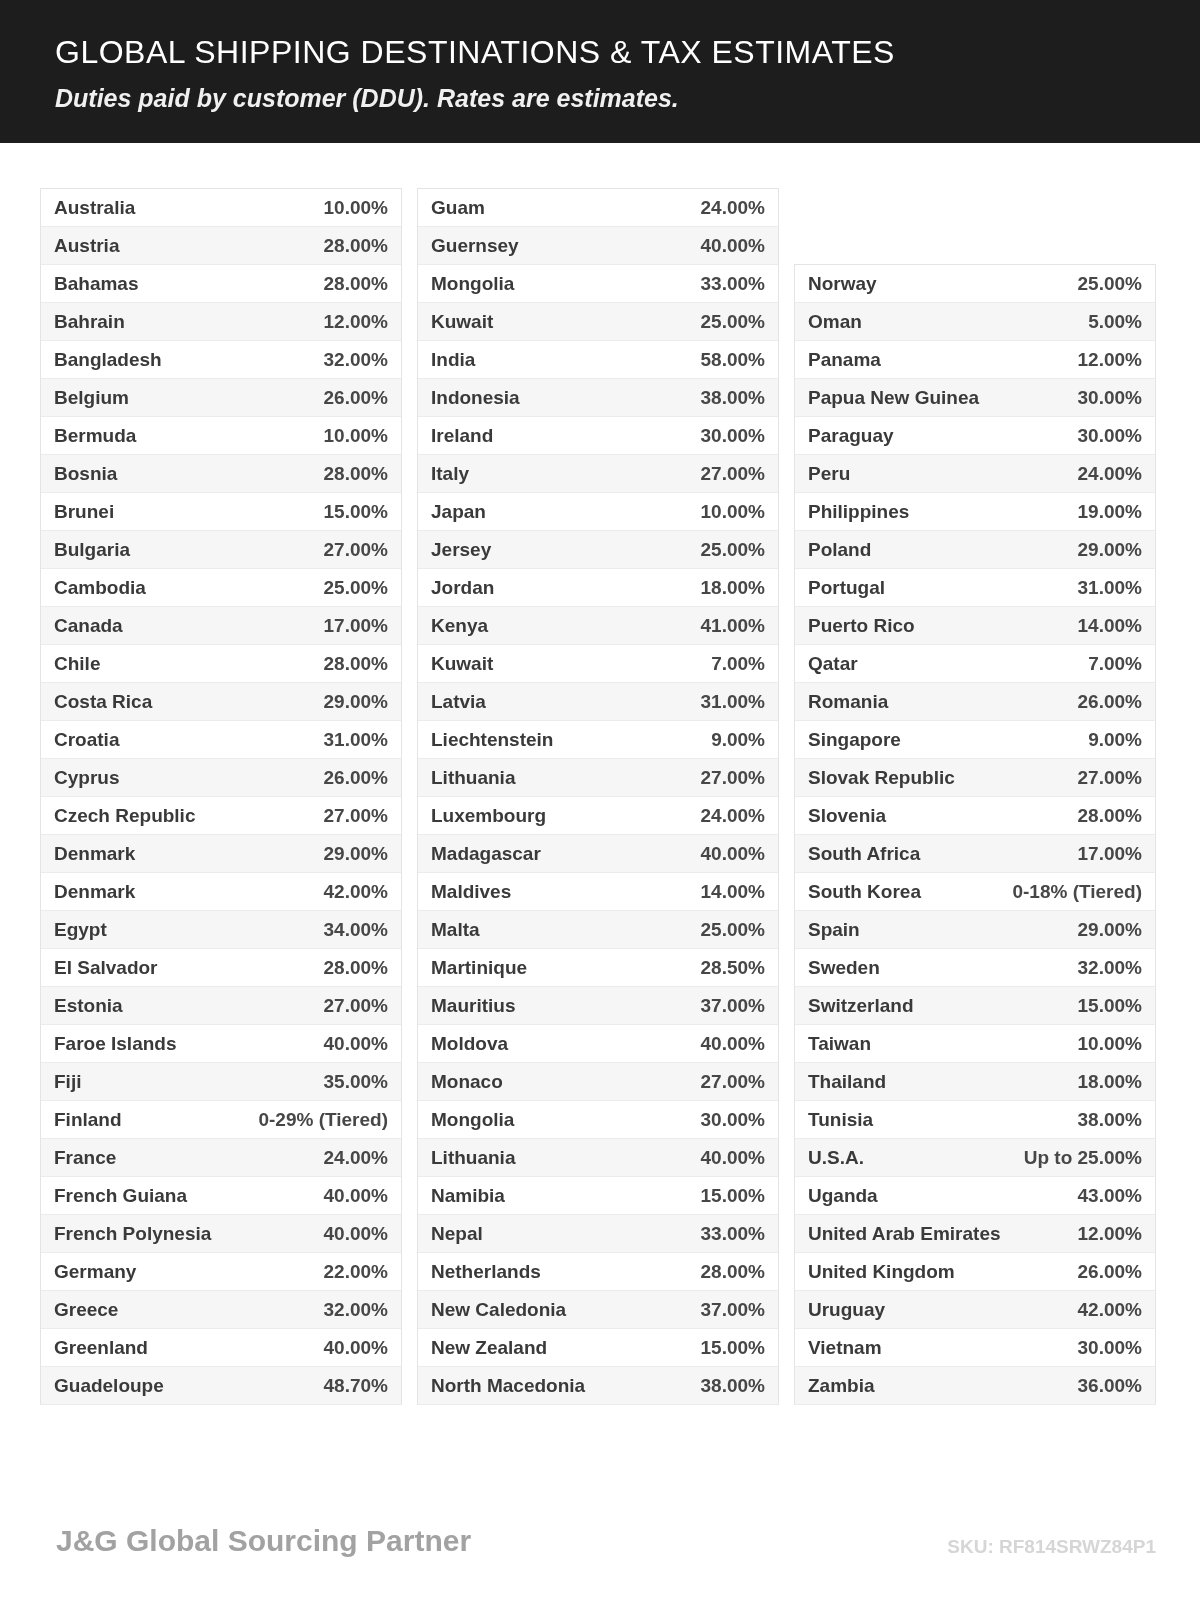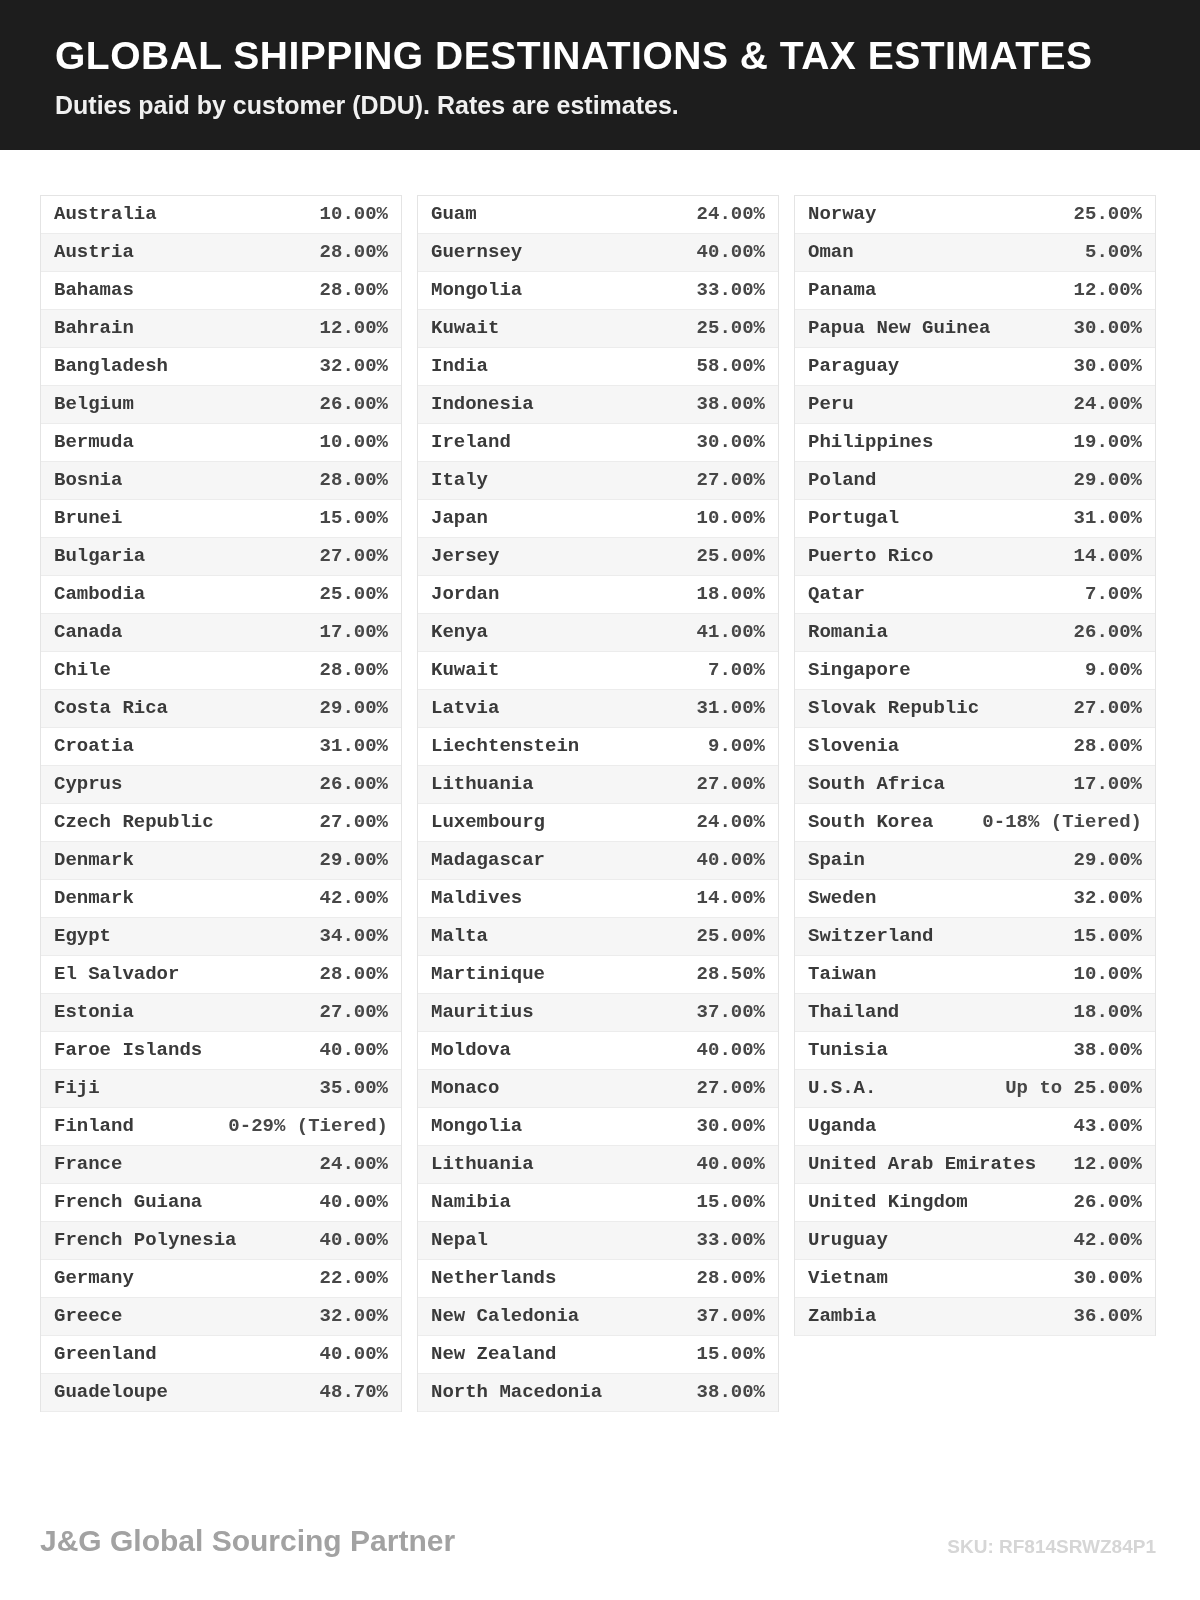--- a/index.html
+++ b/index.html
@@ -11,38 +11,38 @@
     background: #ffffff;
     font-family: "Liberation Sans", sans-serif;
     overflow: hidden;
   }
   .header {
     background: #1d1d1d;
     padding: 34px 55px 30px 55px;
   }
   .title {
     color: #ffffff;
-    font-size: 39px;
-    font-weight: bold;
+    font-size: 32px;
+    font-weight: normal;
     letter-spacing: 0.5px;
     white-space: nowrap;
   }
   .subtitle {
     color: #f0f0f0;
     font-size: 25px;
     font-weight: bold;
     margin-top: 13px;
+    font-style: italic;
   }
   .columns {
     display: flex;
     gap: 15px;
     padding: 8px 44px 0 40px;
     margin-top: 37px;
-    align-items: flex-start;
-    font-family: Liberation Mono, monospace;
+    align-items: flex-end;
   }
   .col {
     flex: 1;
     border: 1px solid #e4e4e4;
     border-bottom: none;
   }
   .row {
     display: flex;
     justify-content: space-between;
     align-items: center;
@@ -71,20 +71,21 @@
     right: 44px;
     bottom: 42px;
     display: flex;
     justify-content: space-between;
     align-items: flex-end;
   }
   .brand {
     color: #a2a2a2;
     font-size: 30px;
     font-weight: bold;
+    margin-left: 16px;
   }
   .sku {
     color: #d6d6d6;
     font-size: 19px;
     font-weight: bold;
   }
 </style>
 </head>
 <body>
 

